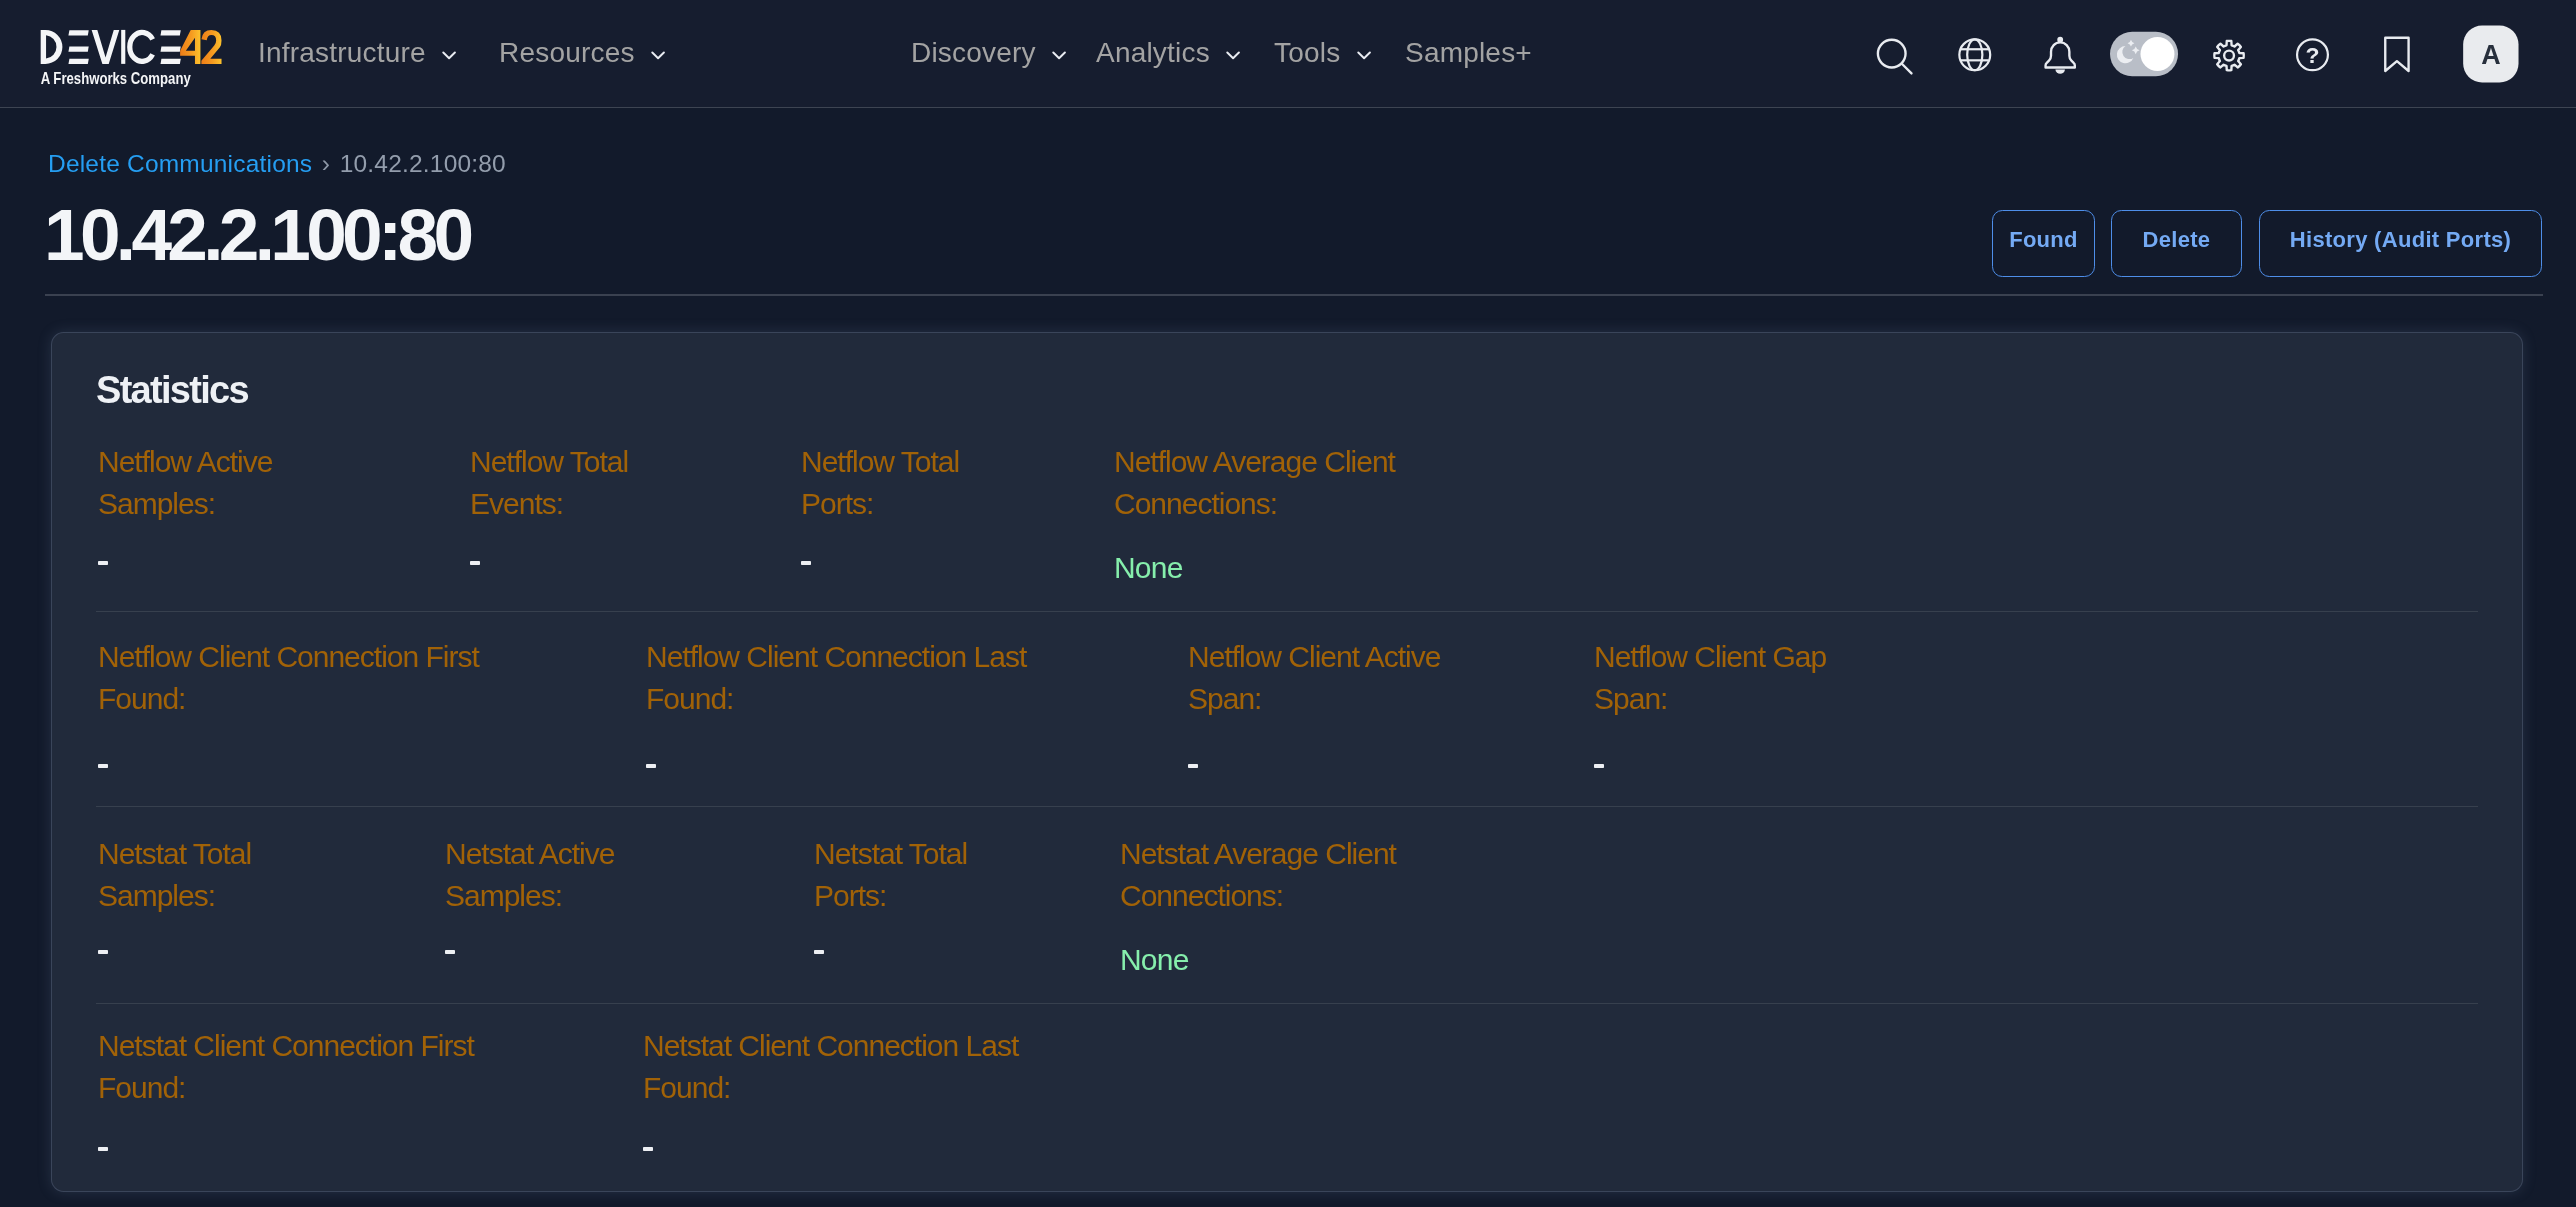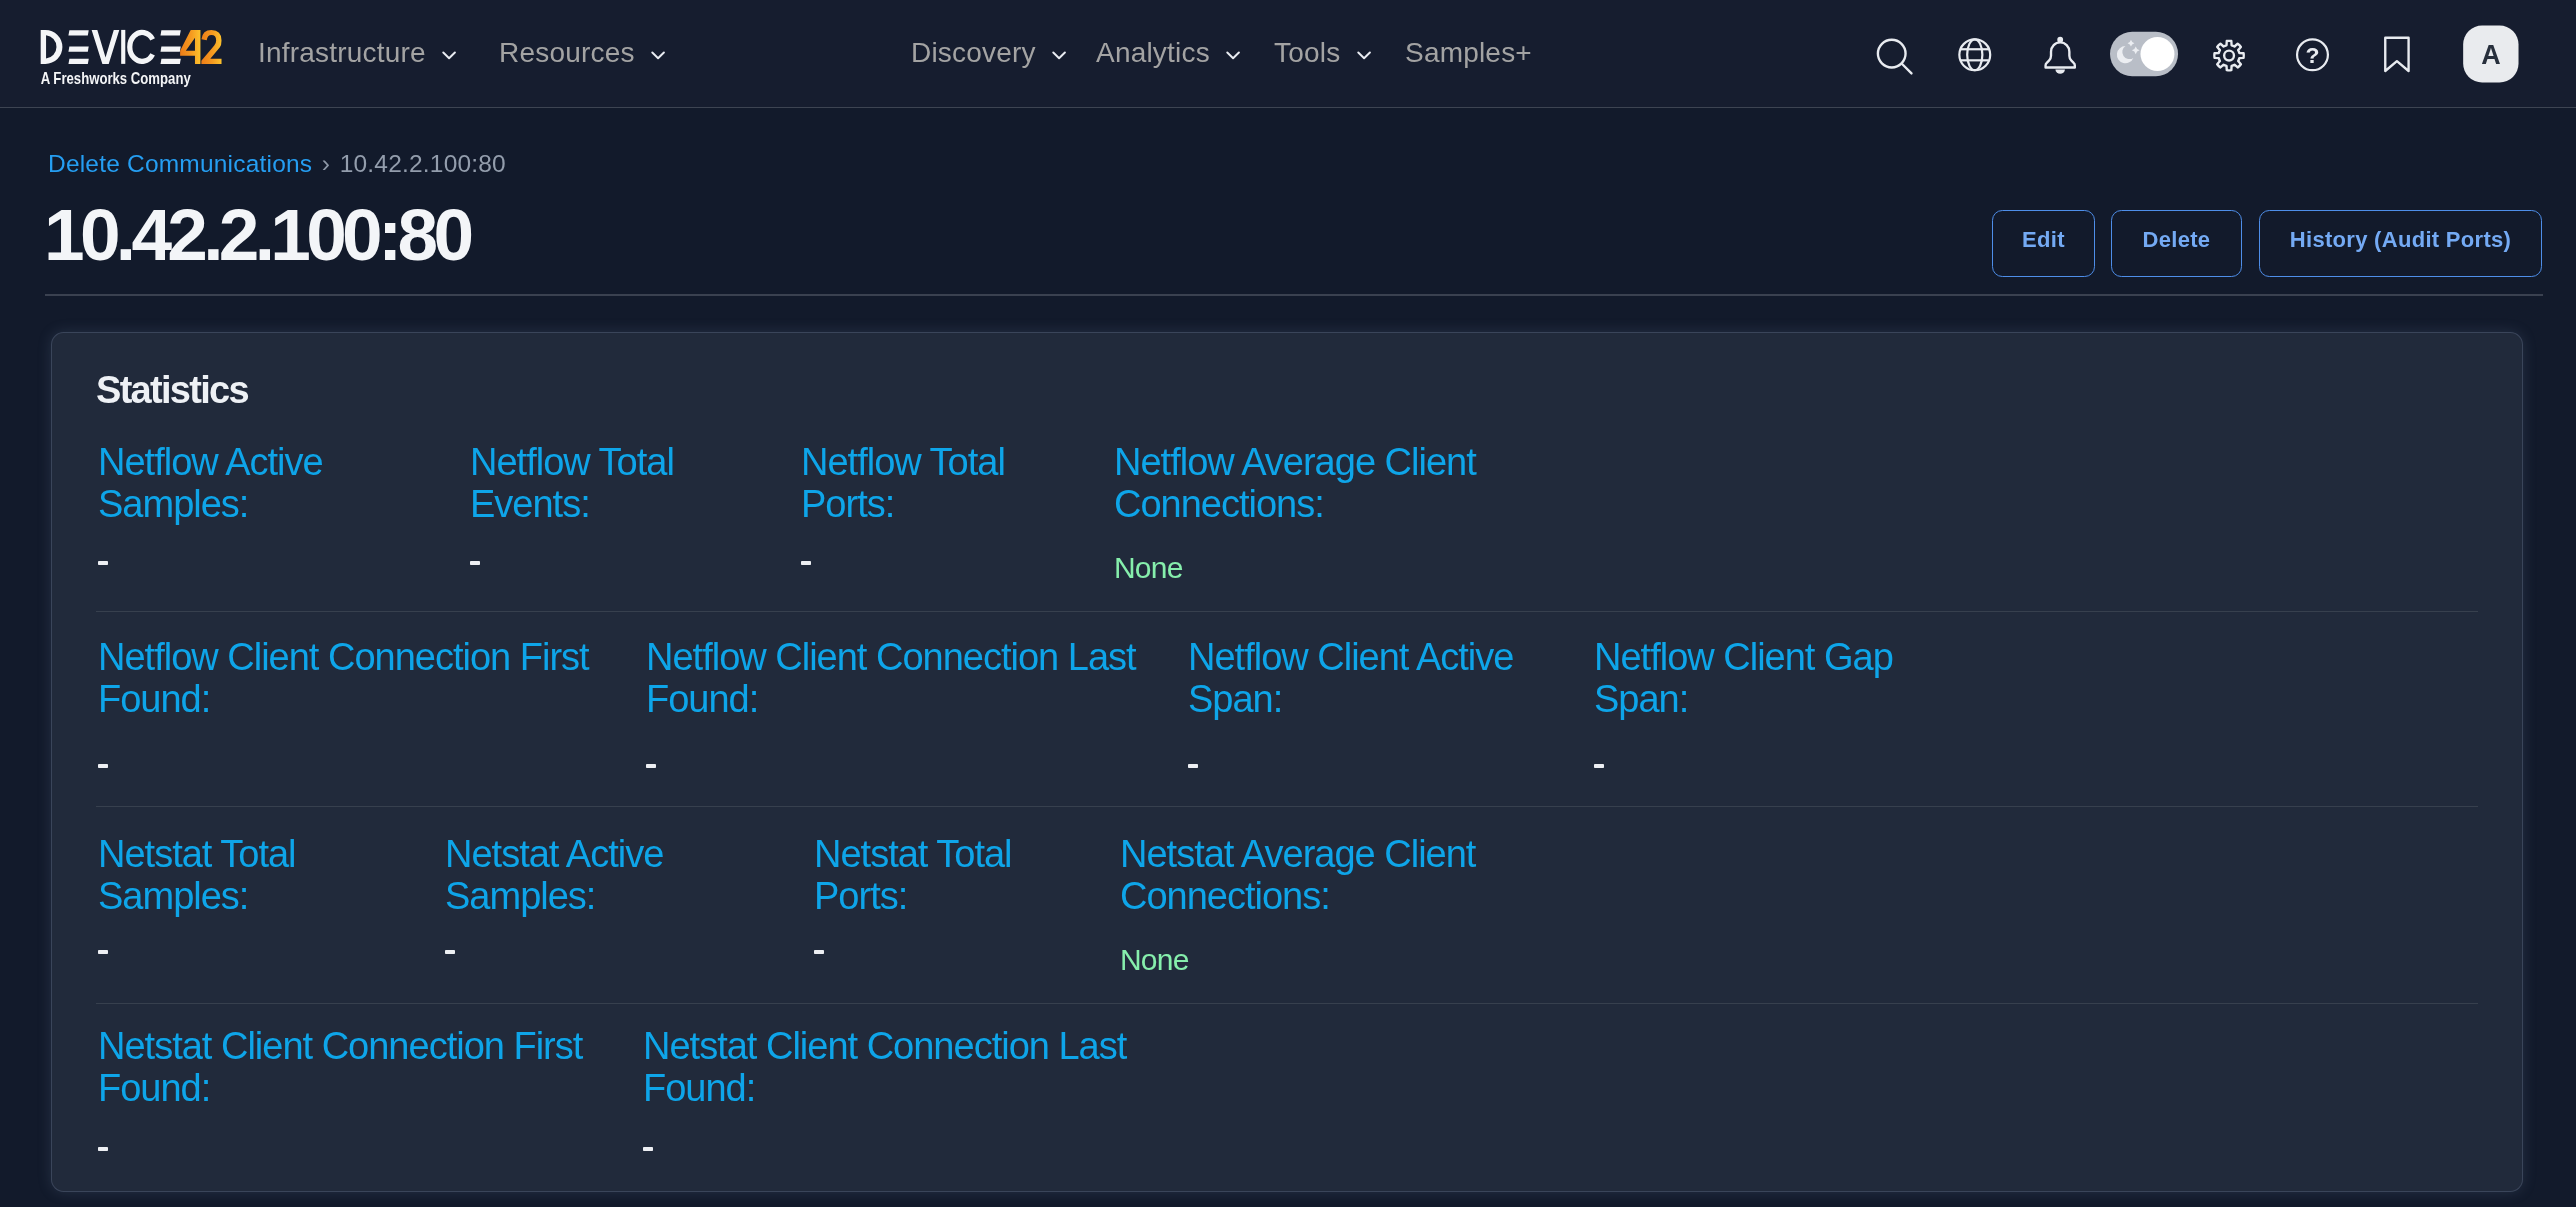--- a/index.html
+++ b/index.html
@@ -48,22 +48,22 @@
     background:#212a3b; border-radius:12.7px;
     border:0.8px solid rgba(150,170,200,0.22);
     box-shadow:0 0 14.2px rgba(110,130,165,0.22);
   }
   .cardtitle {
     position:absolute; left:96px; top:369px;
     font-size:38px; font-weight:700; color:#eef1f5; letter-spacing:-1.7px;
   }
   .lbl {
     position:absolute;
-    font-size:38px; line-height:42px; letter-spacing:-1px;
-    color:#0ea5e9;
+    font-size:30px; line-height:42px; letter-spacing:-1px;
+    color:#a16207;
   }
   .val {
     position:absolute;
     font-size:30px; line-height:42px; letter-spacing:-0.8px;
     color:#86efac;
   }
   .dash { position:absolute; width:10.3px; height:3.6px; background:#edeff3; border-radius:0.8px; }
   .csep { position:absolute; left:96px; width:2382px; height:0.8px; background:#37404e; }
 </style>
 </head>
@@ -170,21 +170,21 @@
     <path d="M332.5,50 q0.9,3.4 4.3,4.3 q-3.4,0.9 -4.3,4.3 q-0.9,-3.4 -4.3,-4.3 q3.4,-0.9 4.3,-4.3 Z" fill="#eceef2"></path>
     <path d="M338.5,58.5 q1,3.9 4.9,4.9 q-3.9,1 -4.9,4.9 q-1,-3.9 -4.9,-4.9 q3.9,-1 4.9,-4.9 Z" fill="#eceef2"></path>
 
     <rect x="752.5" y="32" width="70" height="72" rx="24" fill="#e9ebee"></rect>
     <text x="787.5" y="81" font-size="34" font-weight="bold" fill="#272f3c" text-anchor="middle">A</text>
   </svg>
 </div>
 
 <div class="crumbs"><a href="#">Delete Communications</a><span class="sep">›</span><span class="cur">10.42.2.100:80</span></div>
 <h1 class="title">10.42.2.100:80</h1>
-<div class="btn" id="btn-edit">Edit</div>
+<div class="btn" id="btn-edit">Found</div>
 <div class="btn" id="btn-del">Delete</div>
 <div class="btn" id="btn-hist">History (Audit Ports)</div>
 <div class="rule"></div>
 
 <div class="card"></div>
 <div class="cardtitle">Statistics</div>
 
 <div class="lbl" style="left:98px; top:441px">Netflow Active<br>Samples:</div>
 <div class="lbl" style="left:470px; top:441px">Netflow Total<br>Events:</div>
 <div class="lbl" style="left:801px;top:441px">Netflow Total<br>Ports:</div>

